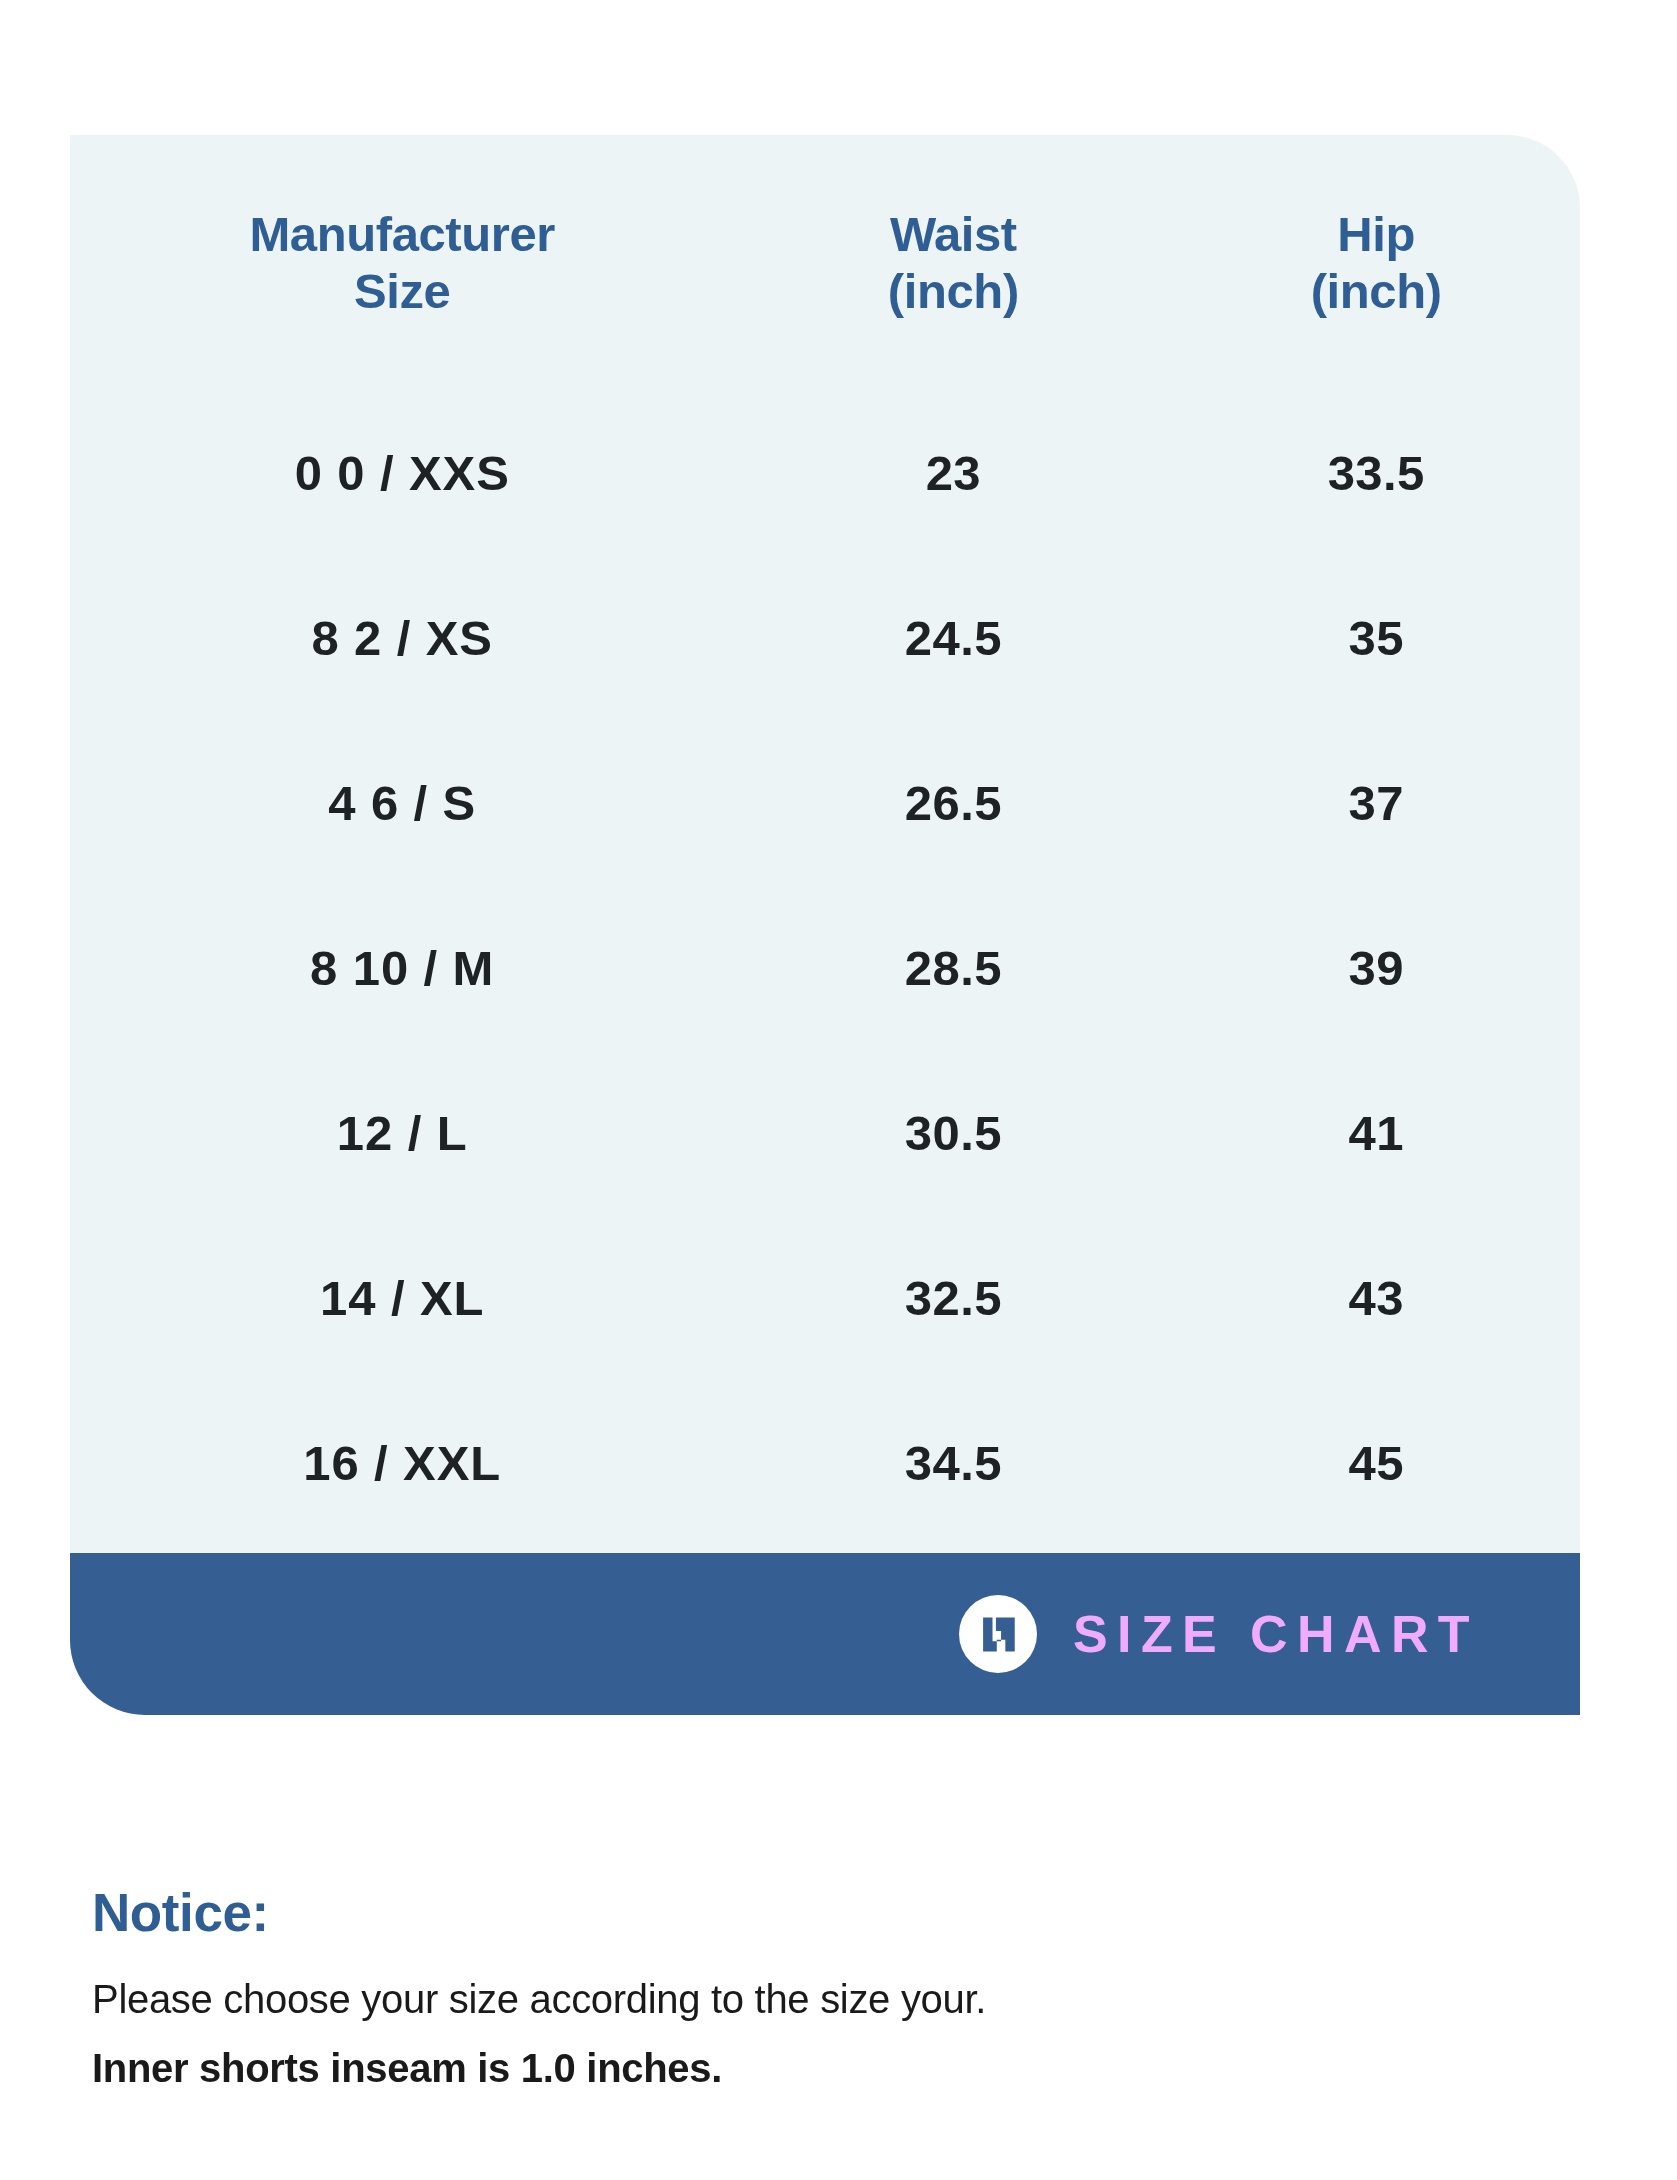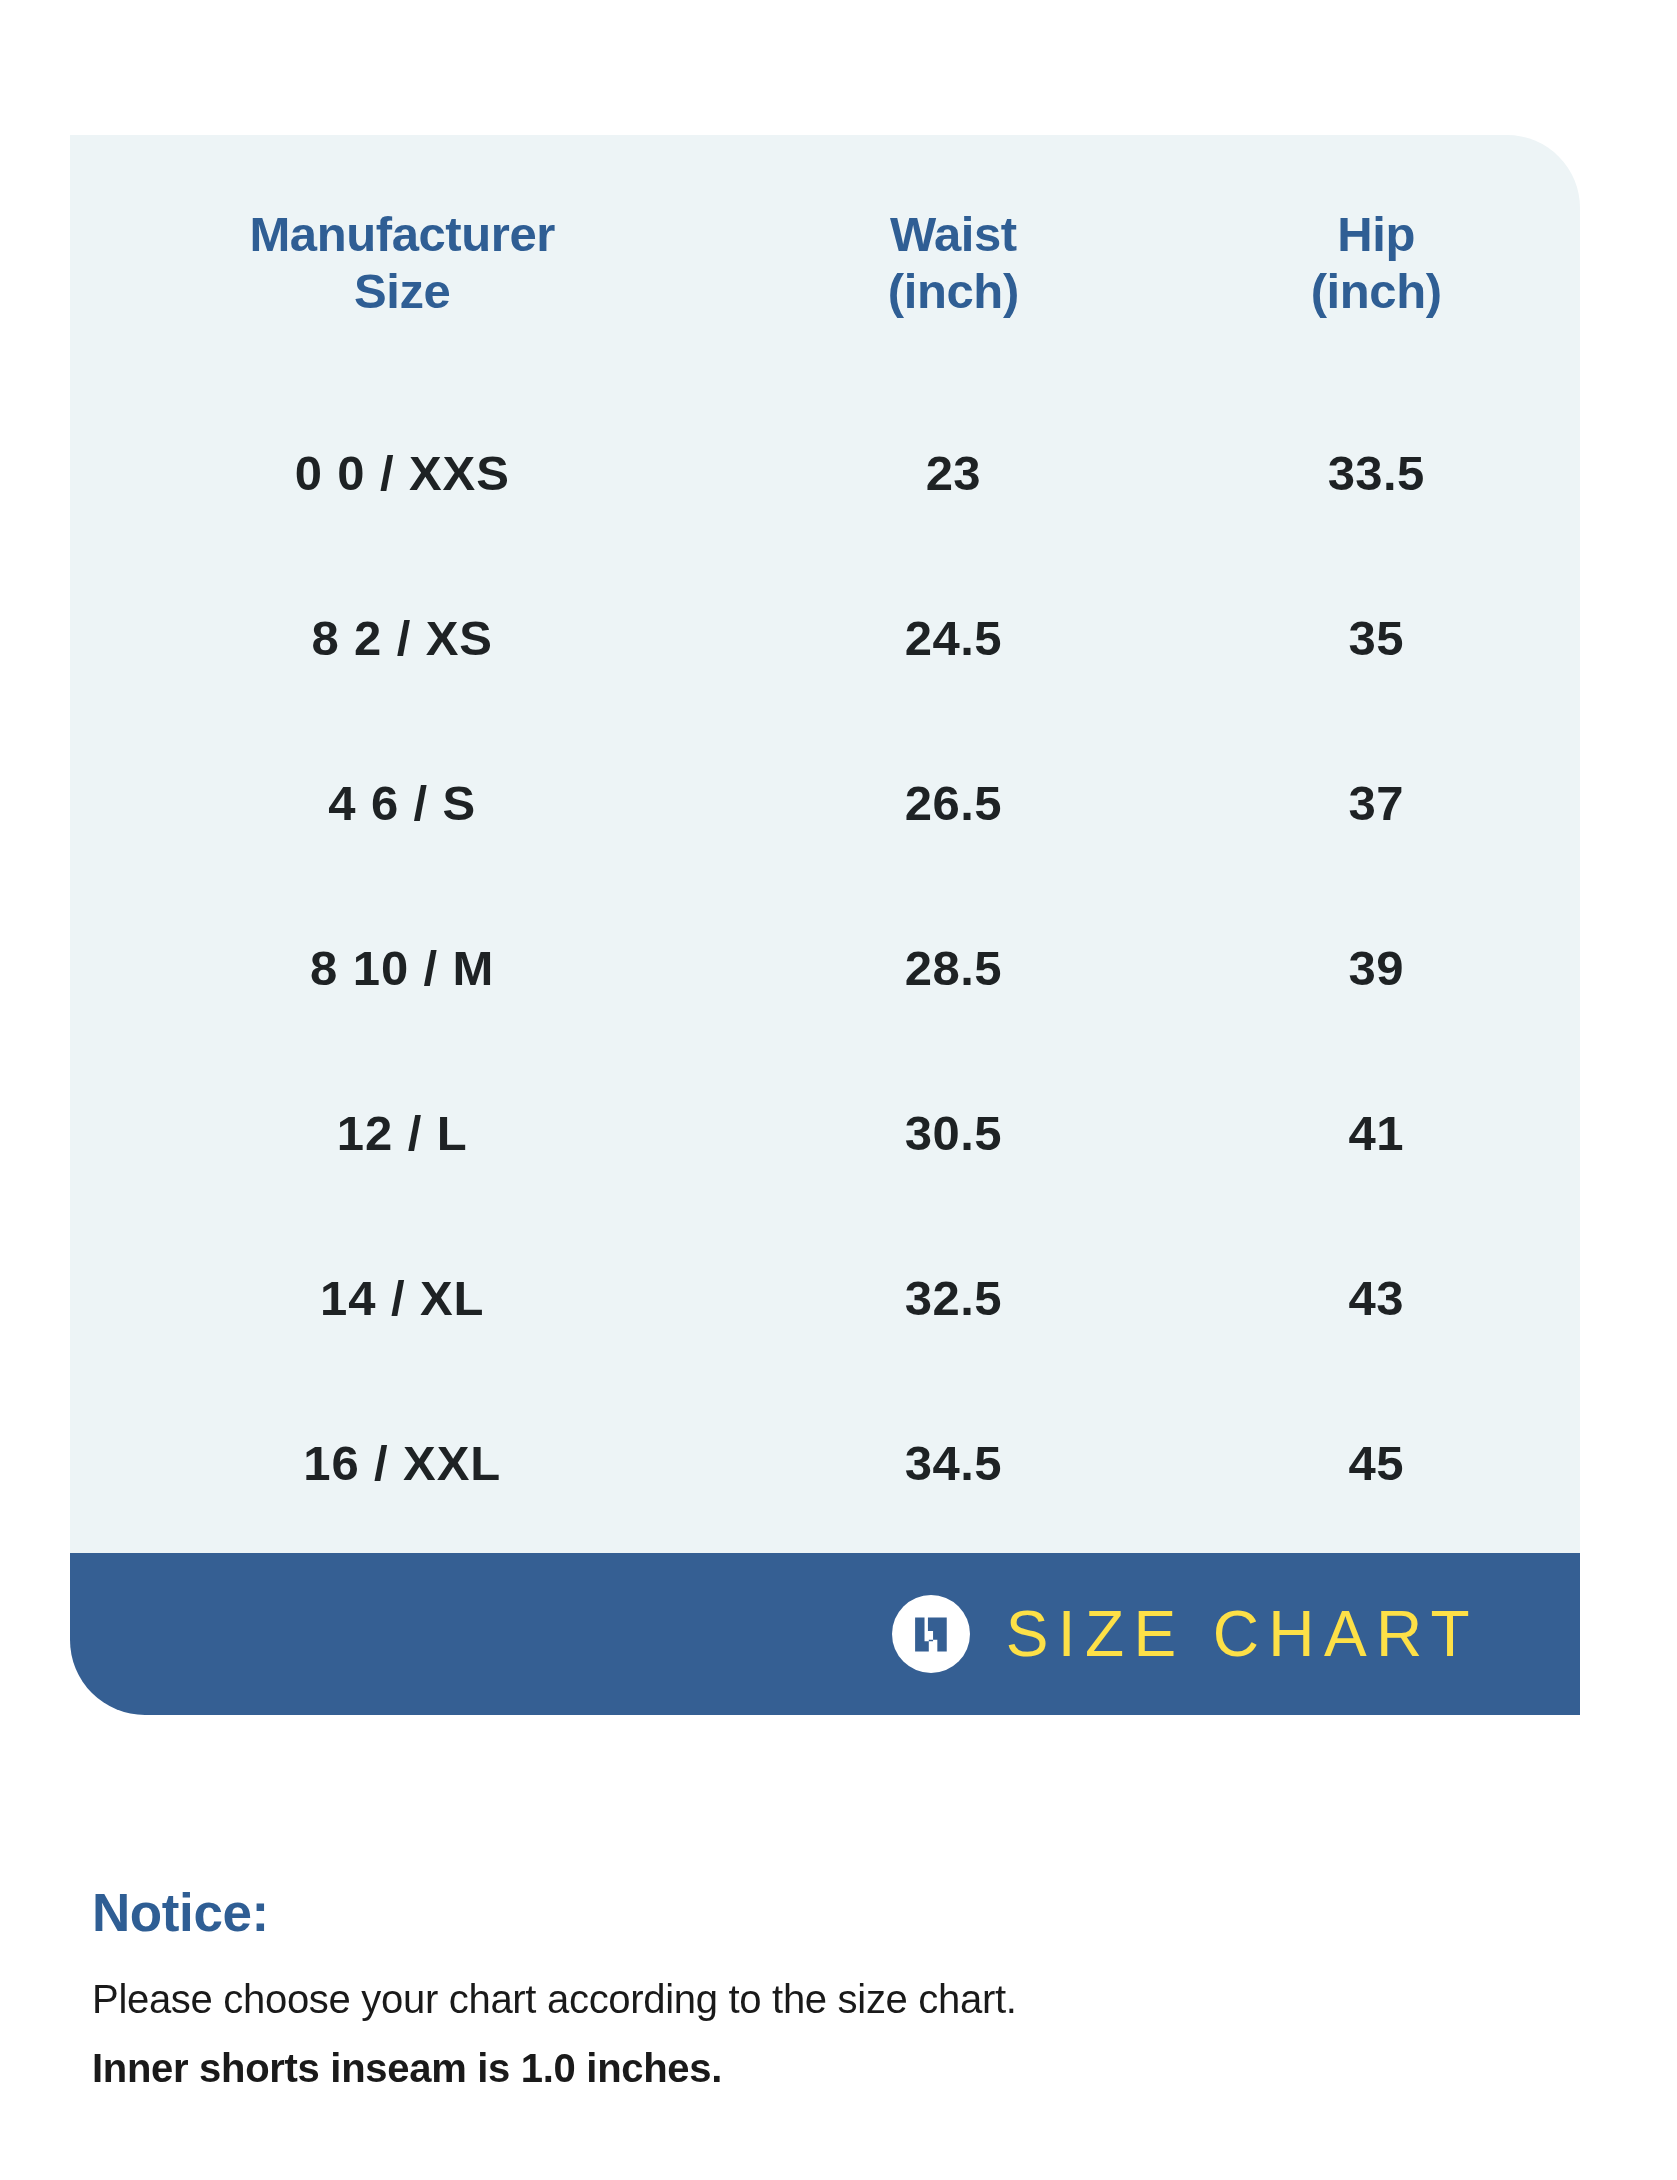--- a/index.html
+++ b/index.html
@@ -100,23 +100,23 @@
     border-radius: 50%;
     background: #ffffff;
     display: flex;
     align-items: center;
     justify-content: center;
     flex: none;
   }
   .brand-logo svg { display: block; }
 
   .brand-title {
-    color: #fde047;
-    font-size: 64px;
-    font-weight: normal;
+    color: #f0abfc;
+    font-size: 52px;
+    font-weight: bold;
     letter-spacing: 9.4px;
     white-space: nowrap;
     line-height: 1;
   }
 
   
   .notice {
     position: absolute;
     left: 92px;
     top: 1874px;
@@ -215,16 +215,16 @@
       <svg width="53" height="53" viewBox="0 0 62 62" aria-hidden="true">
         <path d="M13 11 h11 v28 h10 v-12 h-6 v-16 h22 v40 h-11 v-14 h-10 v14 h-16 z" fill="#355f93"></path>
       </svg>
     </span>
     <span class="brand-title">SIZE CHART</span>
   </div>
 </div>
 
 <div class="notice">
   <div class="notice-heading">Notice:</div>
-  <p class="notice-line">Please choose your chart according to the size chart.</p>
+  <p class="notice-line">Please choose your size according to the size your.</p>
   <p class="notice-line strong">Inner shorts inseam is 1.0 inches.</p>
 </div>
 
 
 </body></html>

